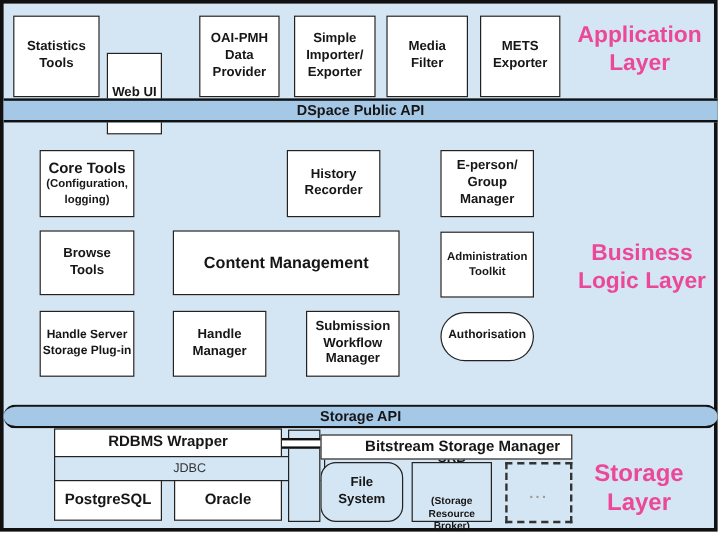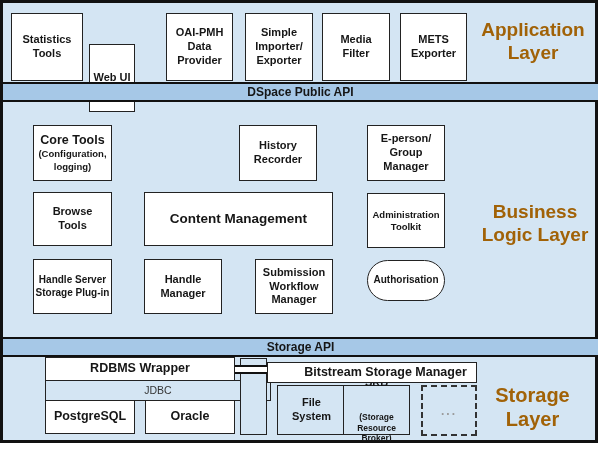--- a/index.html
+++ b/index.html
@@ -28,21 +28,21 @@
   .blue{background:#d4e5f3;}
   .fs11{font-size:11px;}
   .fs12{font-size:12.5px;}
   .fs13{font-size:13.5px;}
   .fs10{font-size:10px;}
   .fs95{font-size:9.5px;}
   .sub{font-weight:bold;font-size:9.5px;line-height:1.3;white-space:pre-line;}
   .sub85{font-weight:bold;font-size:8.5px;line-height:1.25;white-space:pre-line;}
   .layer-label{
     position:absolute;font-weight:bold;font-size:19px;line-height:1.22;
-    text-align:center;white-space:pre-line;color:#a16207;z-index:2;
+    text-align:center;white-space:pre-line;color:#ec4899;z-index:2;
   }
   .jdbc{
     font-weight:normal;font-size:10.5px;color:#333;
   }
   .conn-col{
     position:absolute;left:240px;top:358px;width:27px;height:77px;
     box-sizing:border-box;border:1.5px solid #222;background:#d4e5f3;z-index:4;
   }
   .conn-band{
     position:absolute;left:235px;top:365px;width:33px;height:9px;
@@ -135,21 +135,21 @@
   </div>
   <div class="box white fs11" style="left:255px;top:259px;width:78px;height:55px;">
     <span>Submission
 Workflow
 Manager</span>
   </div>
   <div class="box white fs10" style="left:367px;top:260px;width:78px;height:41px;border-radius:24px;">
     <span>Authorisation</span>
   </div>
 
-  <div class="bar" style="top:337px;">
+  <div class="bar" style="top:337px;border-radius:10px;">
     <span>Storage API</span>
   </div>
 
   <div class="box white fs12" style="left:45px;top:357px;width:190px;height:24px;">
     <span>RDBMS Wrapper</span>
   </div>
   <div class="box blue jdbc" style="left:45px;top:380px;width:226px;height:21px;">
     <span>JDBC</span>
   </div>
   <div class="box white fs12" style="left:45px;top:400px;width:90px;height:34px;">
@@ -158,21 +158,21 @@
   <div class="box white fs12" style="left:145px;top:400px;width:90px;height:34px;">
     <span>Oracle</span>
   </div>
 
   <div class="conn-col"></div>
   <div class="conn-band"></div>
 
   <div class="box white fs12 z6" style="left:267px;top:362px;width:210px;height:21px;">
     <span>Bitstream Storage Manager</span>
   </div>
-  <div class="box blue fs11" style="left:277px;top:385px;width:69px;height:50px;">
+  <div class="box blue fs11" style="left:267px;top:385px;width:69px;height:50px;border-radius:13px;">
     <span>File
 System</span>
   </div>
   <div class="box blue" style="left:343px;top:385px;width:67px;height:50px;gap:22px;">
     <span class="fs11">SRB</span>
     <span class="sub85">(Storage
 Resource
 Broker)</span>
   </div>
   <div class="dashed">

